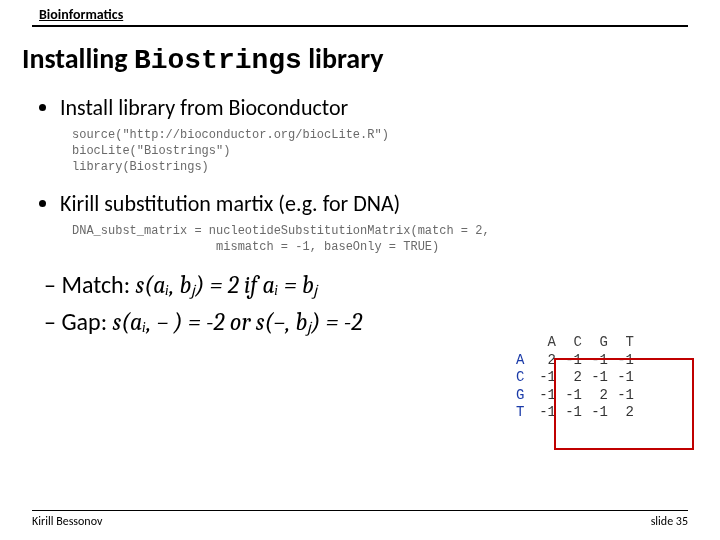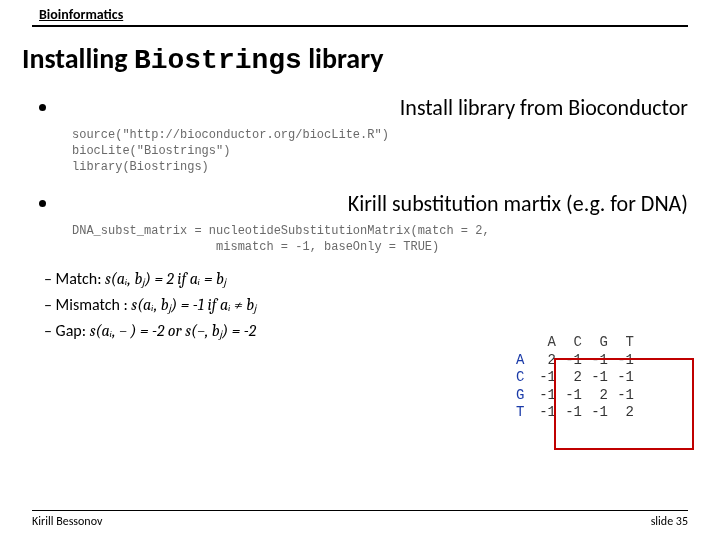--- a/index.html
+++ b/index.html
@@ -30,24 +30,24 @@
     padding: 14px 32px 6px 22px;
     font-size: 28px;
     font-weight: bold;
     color: #000;
   }
   .title .mono { font-family: "Courier New", monospace; font-weight: bold; }
   .content {
     padding: 6px 32px 0 32px;
     color: #000;
   }
-  ul.outer { list-style: disc; padding-left: 28px; text-align: right; }
+  ul.outer { list-style: disc; padding-left: 28px; }
   ul.outer > li { margin: 6px 0 2px 0; font-size: 22px; }
   ul.inner { list-style: none; padding-left: 12px; }
-  ul.inner > li { font-size: 16px; margin: 4px 0; }
+  ul.inner > li { font-size: 24px; margin: 4px 0; }
   ul.inner > li::before { content: "– "; }
   .code {
     font-family: "Courier New", monospace;
     font-size: 12px;
     color: #6a6a6a;
     line-height: 1.35;
     padding: 4px 0 8px 40px;
     white-space: pre;
   }
   .eq { font-style: italic; font-family: Cambria, Georgia, serif; }
@@ -127,23 +127,20 @@
   </ul>
   <div class="code">DNA_subst_matrix = nucleotideSubstitutionMatrix(match = 2,
                     mismatch = -1, baseOnly = TRUE)</div>
 
   <div class="left-col">
   <ul class="inner">
     <li>
       <span>Match: </span><span class="eq">s(aᵢ, bⱼ) = 2  if  aᵢ = bⱼ</span>
     </li>
     <li>
-      <span>Mismatch : </span><span class="eq">s(aᵢ, bⱼ) = -1  if  aᵢ ≠ bⱼ</span>
-    </li>
-    <li>
       <span>Gap: </span><span class="eq">s(aᵢ, − ) = -2 or s(−, bⱼ) = -2</span>
     </li>
   </ul>
   </div>
 </div>
 
 <div class="matrix-area">
   <div class="matrix">
     <div class="hrow">
       <span class="hcol">&nbsp;</span><span class="cell">A</span><span class="cell">C</span><span class="cell">G</span><span class="cell">T</span>

